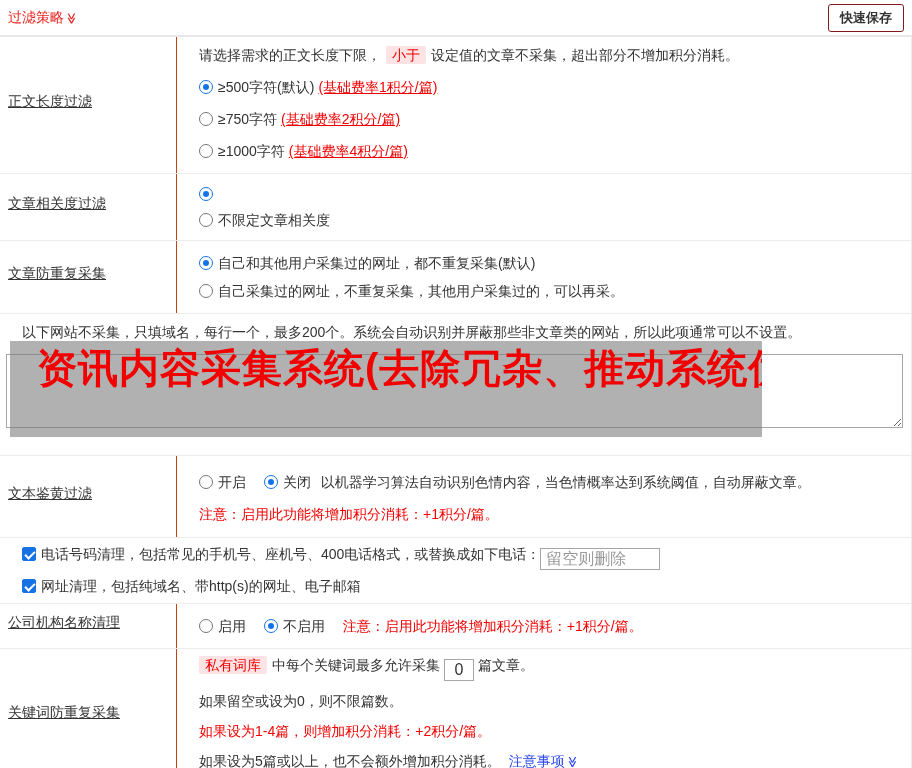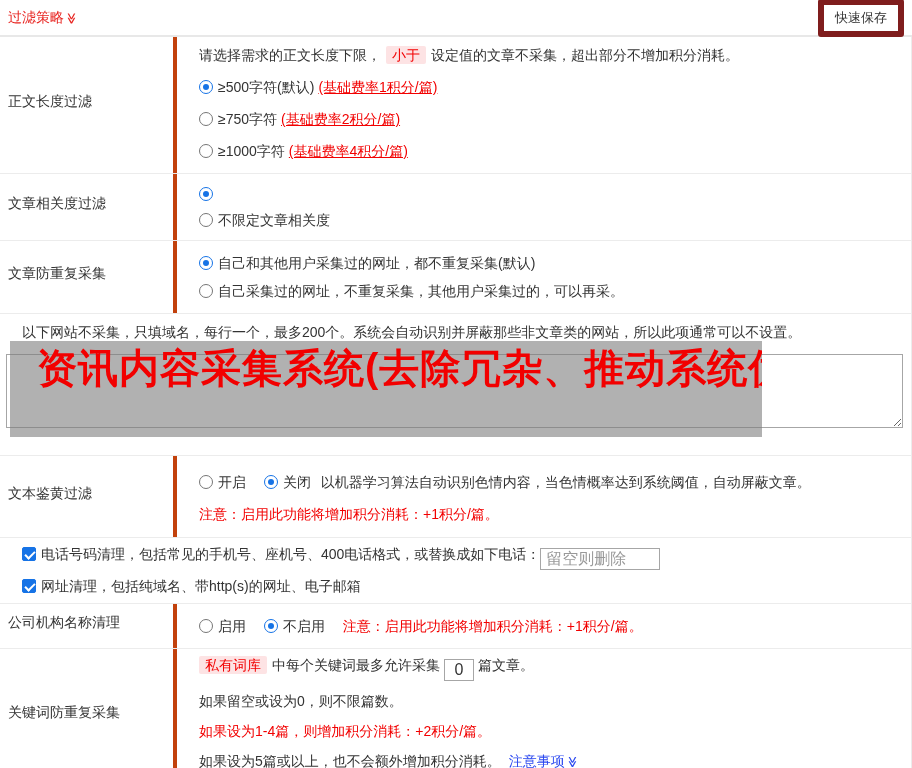--- a/index.html
+++ b/index.html
@@ -13,30 +13,31 @@
   
   .topbar {
     height:37px; display:flex; align-items:center; justify-content:space-between;
     padding:0 8px; border-bottom:2px solid #e8e8e8; background:#fff;
   }
   .page-title { color:#e8231f; font-size:14px; }
   .chev { display:inline-block; transform:rotate(90deg); font-size:11px; font-weight:bold; margin-left:2px; }
   .chev.red { color:#e8231f; }
   .chev.blue { color:#2b48f0; }
   .save-btn {
-    border:6px solid #7f1d1d; border-radius:3px; background:#fff; color:#333;
+    border:1px solid #7f1d1d; border-radius:3px; background:#fff; color:#333;
     font-size:13px; padding:4px 11px; cursor:pointer;
     font-family:"Liberation Sans","DejaVu Sans",sans-serif;
+    font-weight:bold;
   }
   
   .table { border-right:1px solid #ececec; }
   .row { display:flex; border-bottom:1px solid #ececec; }
   .row-label {
-    flex:0 0 177px; width:177px; border-right:4px solid #c2410c;
-    display:flex; align-items:center; padding:0 6px 6px 8px; color:#333;
+    flex:0 0 177px; width:177px; border-right:1px solid #c2410c;
+    display:flex; align-items:center; padding:0 6px 6px 8px; color:#333;text-decoration:underline;
   }
   .row-content { flex:1; padding:8px 8px 0 6px; line-height:20px; }
   .pt6{padding-top:6px}.pt8{padding-top:8px}.pt10{padding-top:10px}.pt12{padding-top:12px}.pt16{padding-top:16px}
   .row-content p { margin:0 16px 12px; line-height:20px; }
   p.mb6 { margin-bottom:6px; } p.mb8 { margin-bottom:8px; } p.mb10 { margin-bottom:10px; }
   
   .radio {
     width:14px; height:14px; border:1px solid #767676; border-radius:50%;
     background:#fff; display:inline-block; position:relative;
     vertical-align:-2px; margin-right:5px; cursor:pointer;

